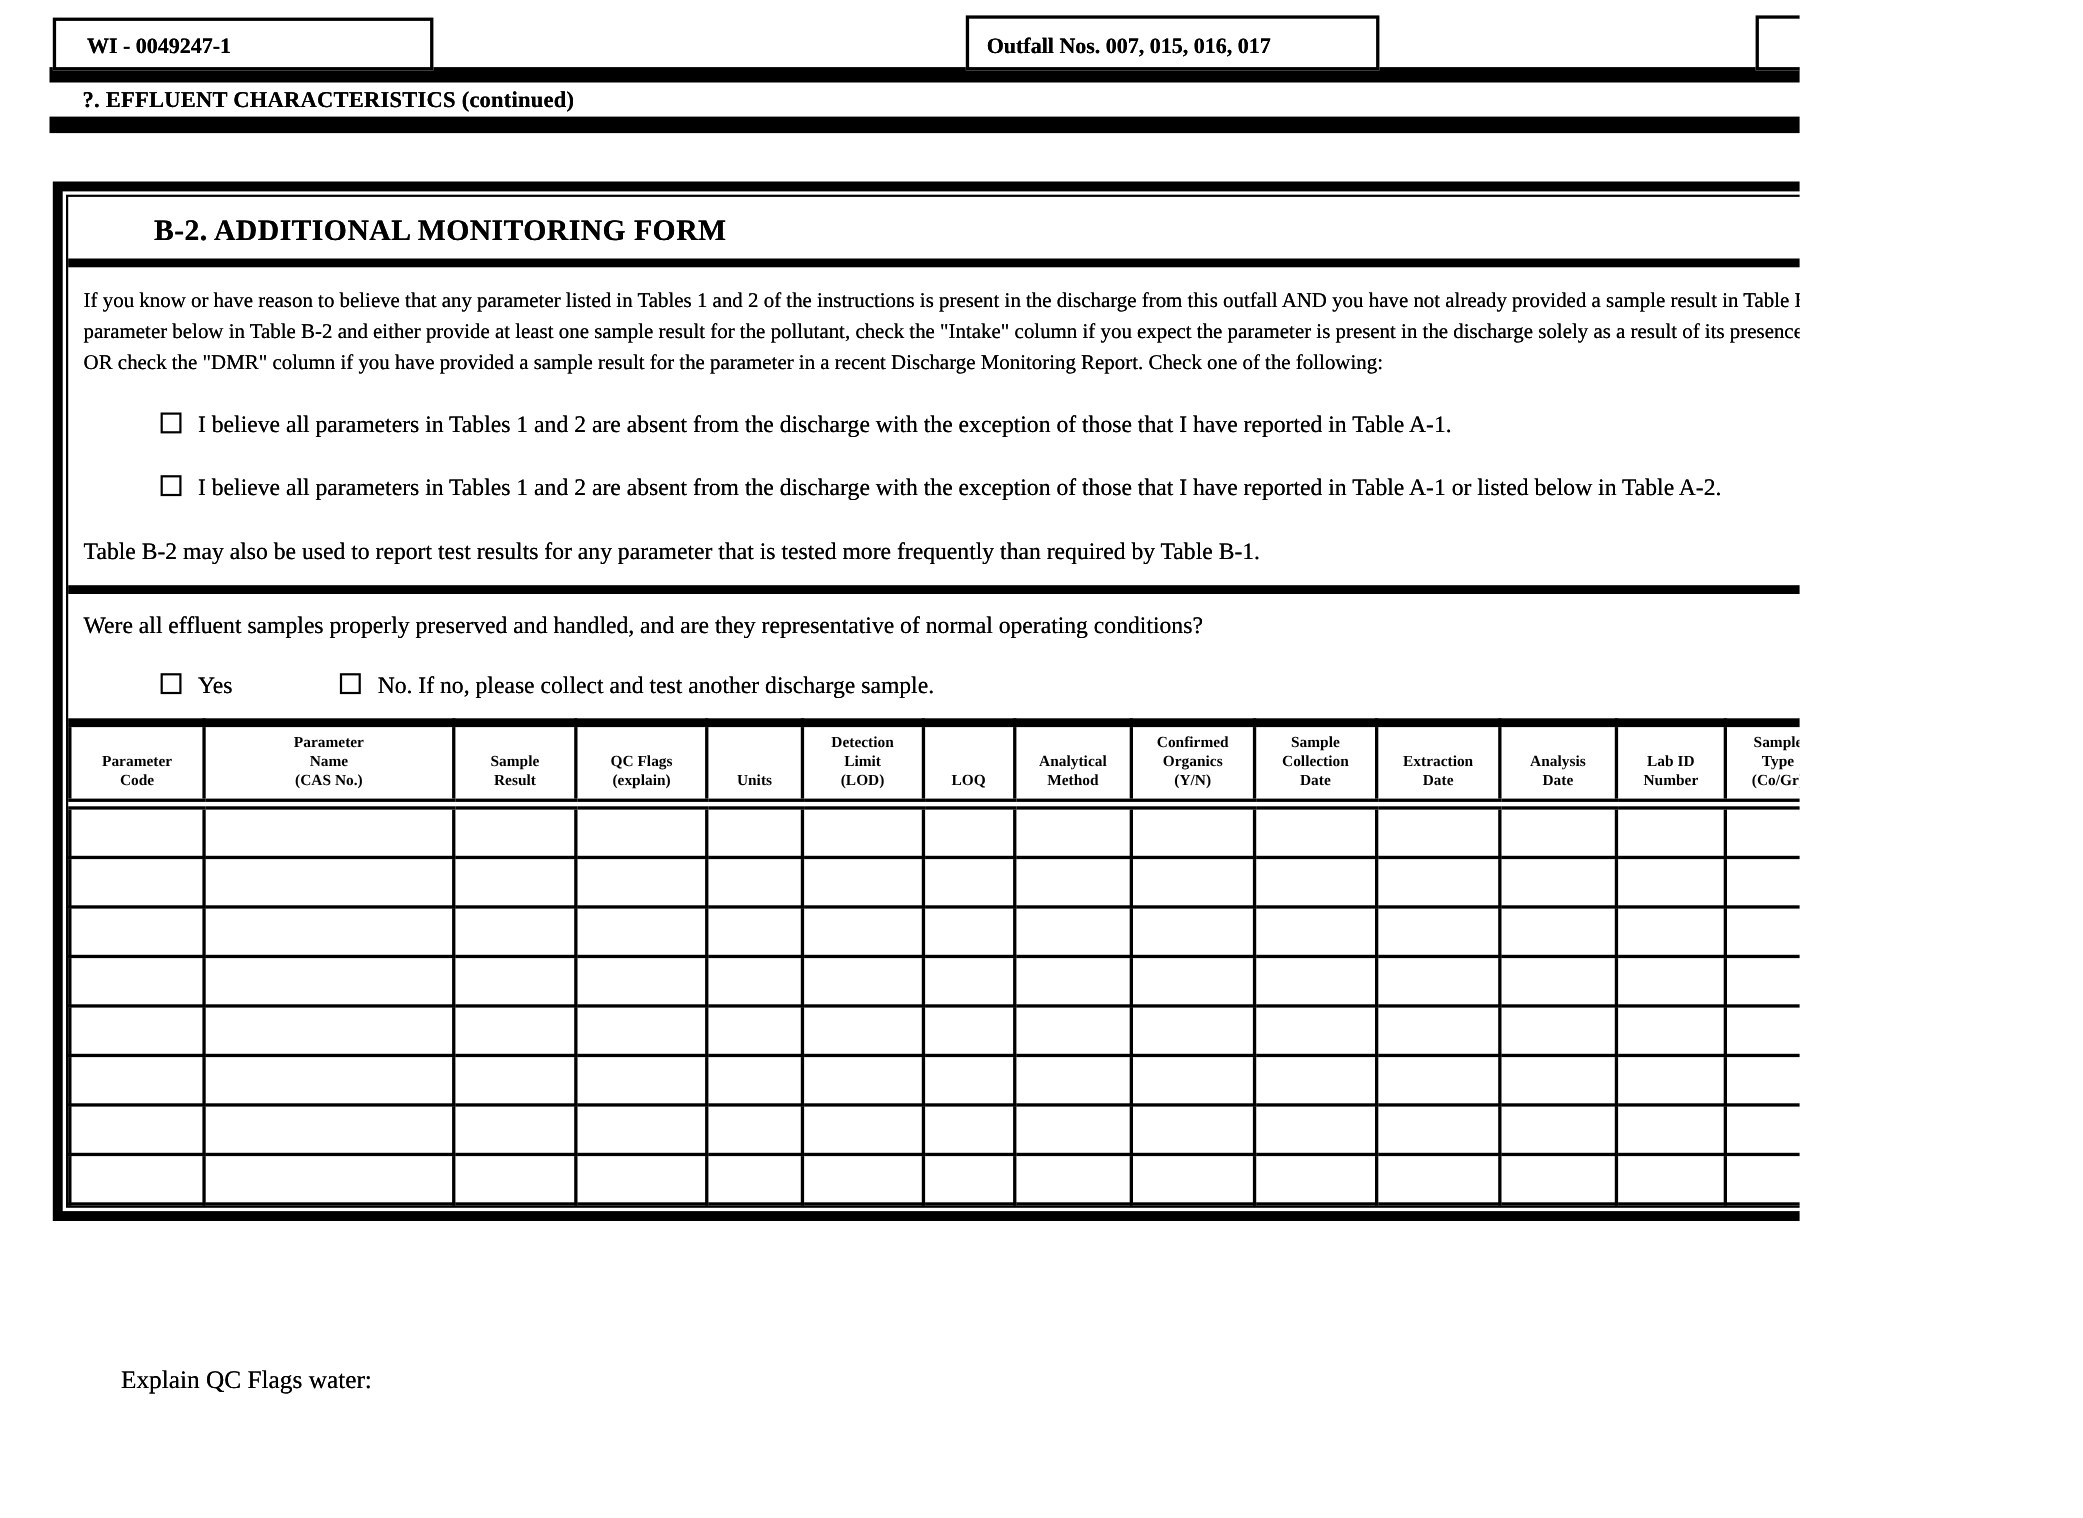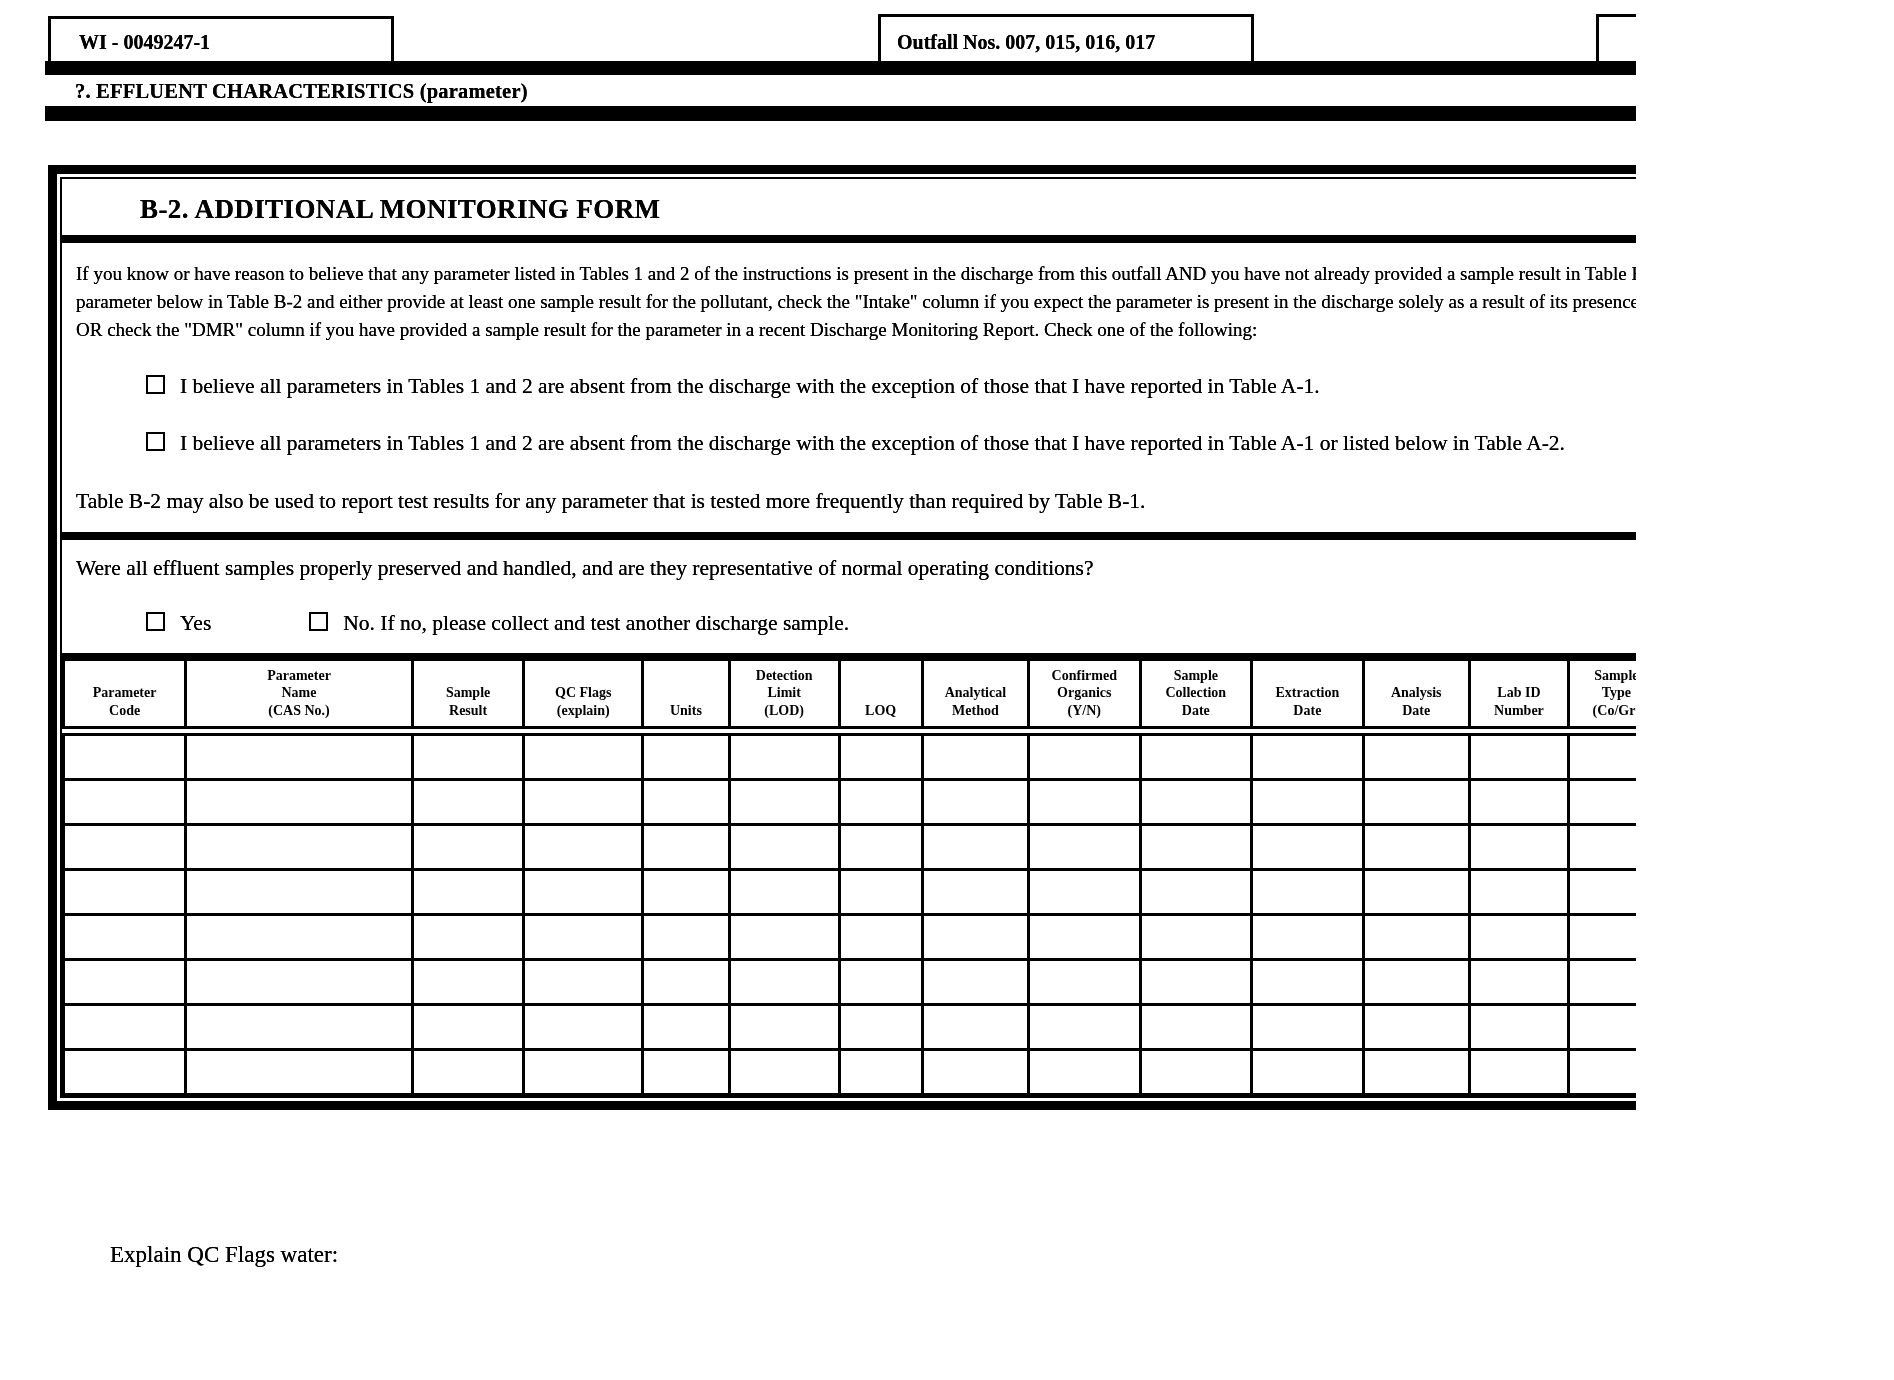--- a/index.html
+++ b/index.html
@@ -91,21 +91,21 @@
     <span class="ink">WI - 0049247-1</span>
   </div>
   <div class="hbox hbox-outfall">
     <span class="ink">Outfall Nos. 007, 015, 016, 017</span>
   </div>
   <div class="hbox hbox-page">
     <span class="ink">Page 20</span>
   </div>
   <div class="hrule hrule-1"></div>
 
-  <div class="section-heading ink">?.  EFFLUENT CHARACTERISTICS (parameter)</div>
+  <div class="section-heading ink">?.  EFFLUENT CHARACTERISTICS (continued)</div>
   <div class="hrule hrule-2"></div>
 
   <div class="form-box">
     <div class="form-inner">
 
       <div class="title-bar ink">B-2.  ADDITIONAL MONITORING FORM</div>
 
       <div class="instructions-section">
         <p class="instructions ink">If you know or have reason to believe that any parameter listed in Tables 1 and 2 of the instructions is present in the discharge from this outfall AND you have not already provided a sample result in Table B-1, you must list the parameter below in Table B-2 and either provide at least one sample result for the pollutant, check the "Intake" column if you expect the parameter is present in the discharge solely as a result of its presence in your intake water, OR check the "DMR" column if you have provided a sample result for the parameter in a recent Discharge Monitoring Report.  Check one of the following:</p>
 

